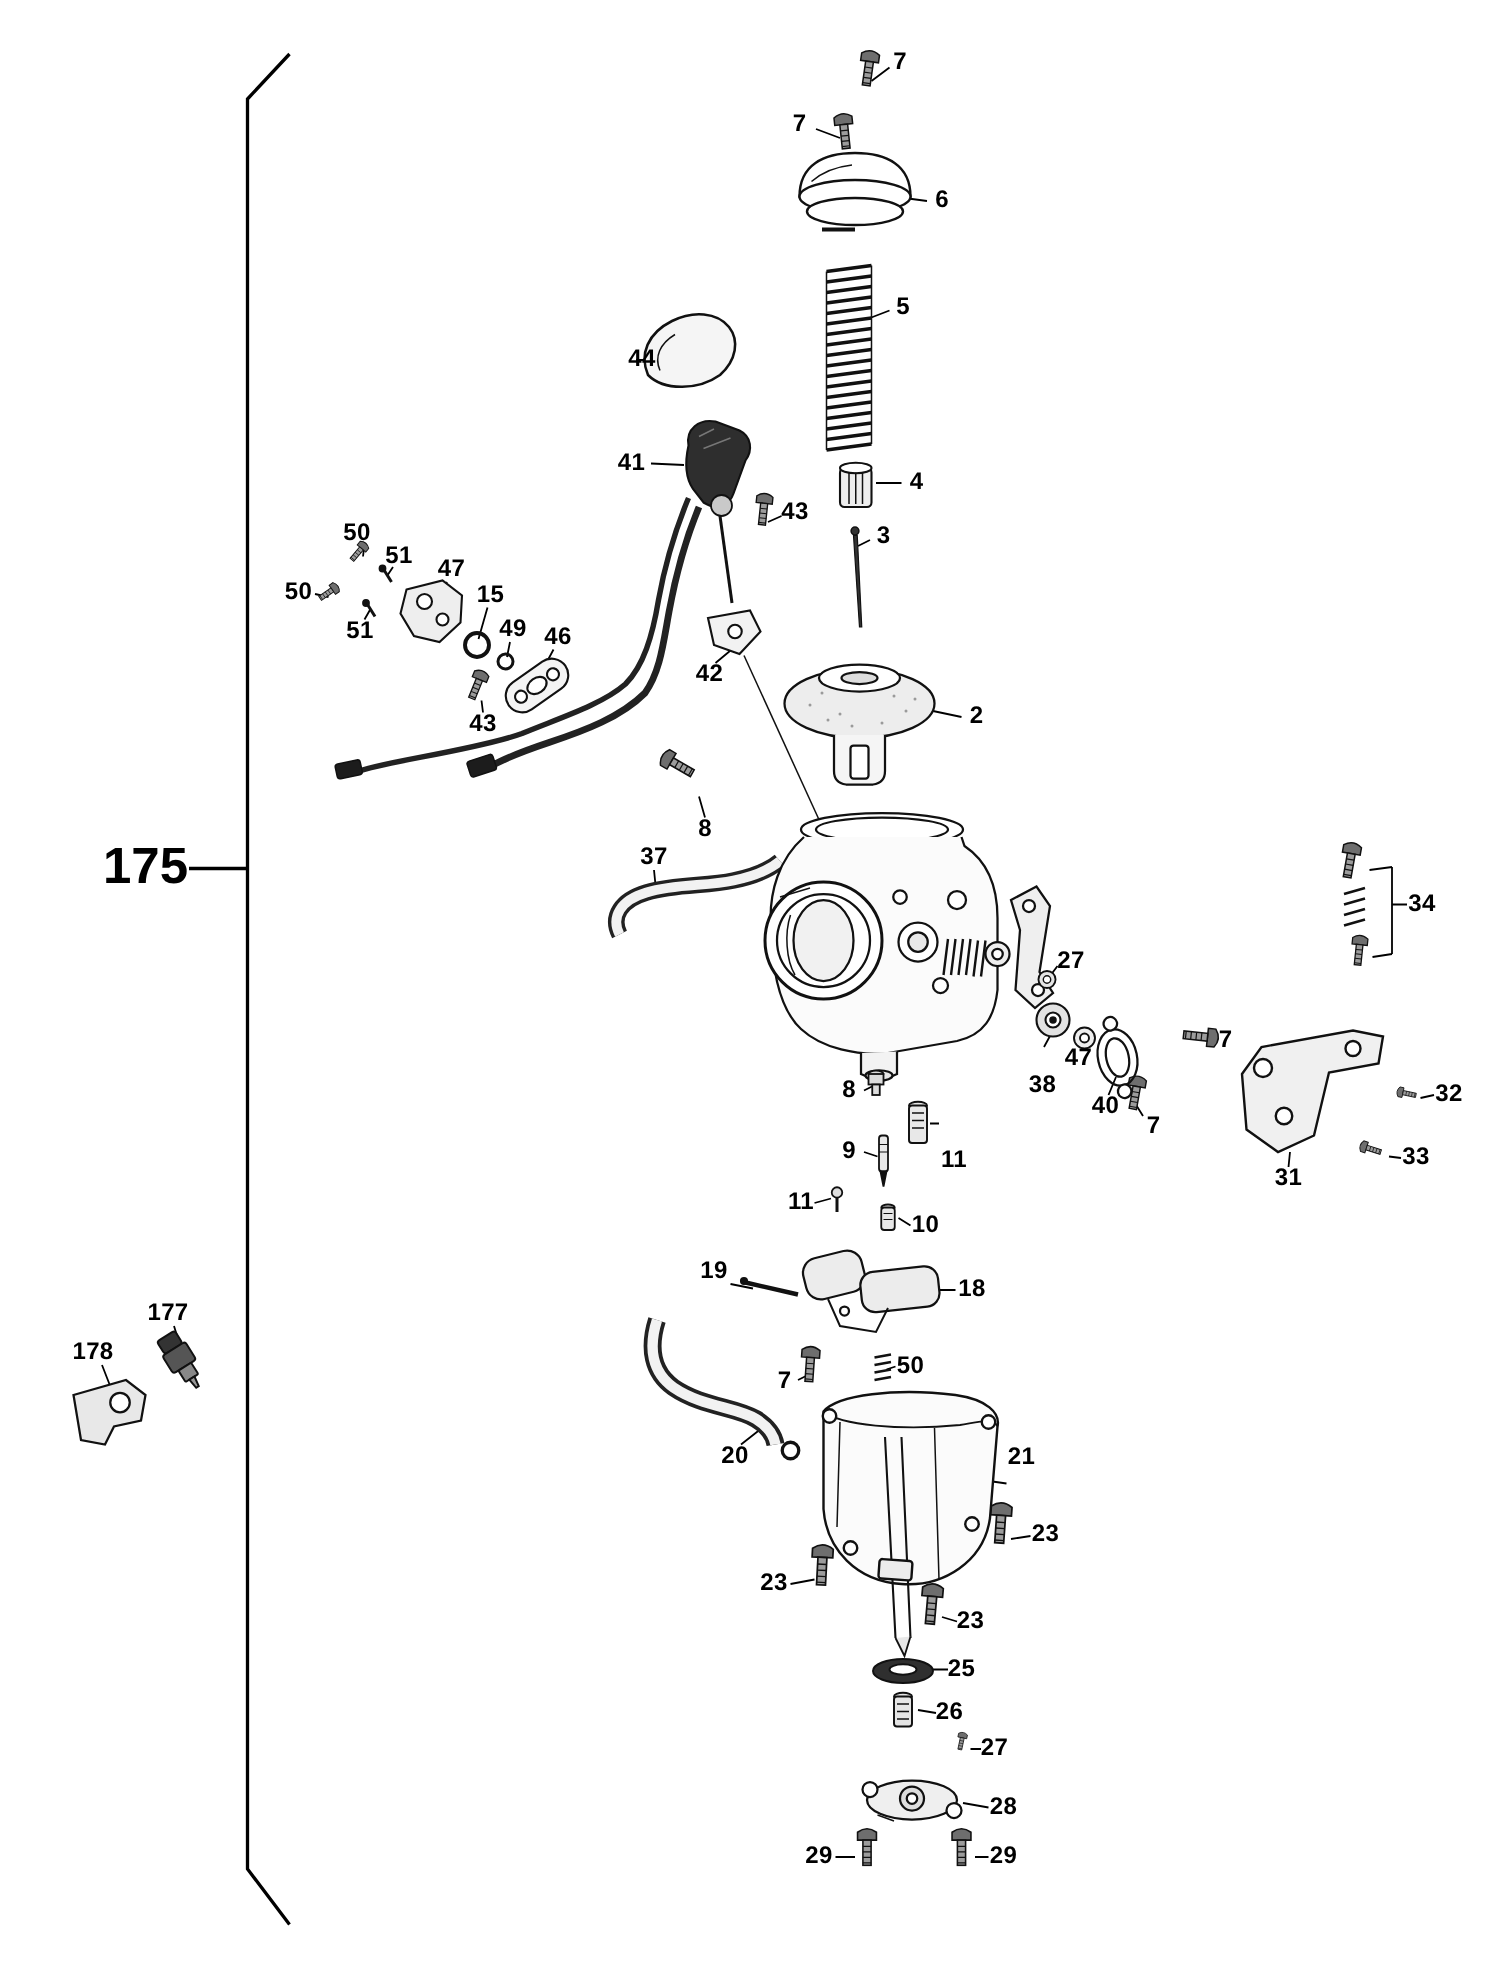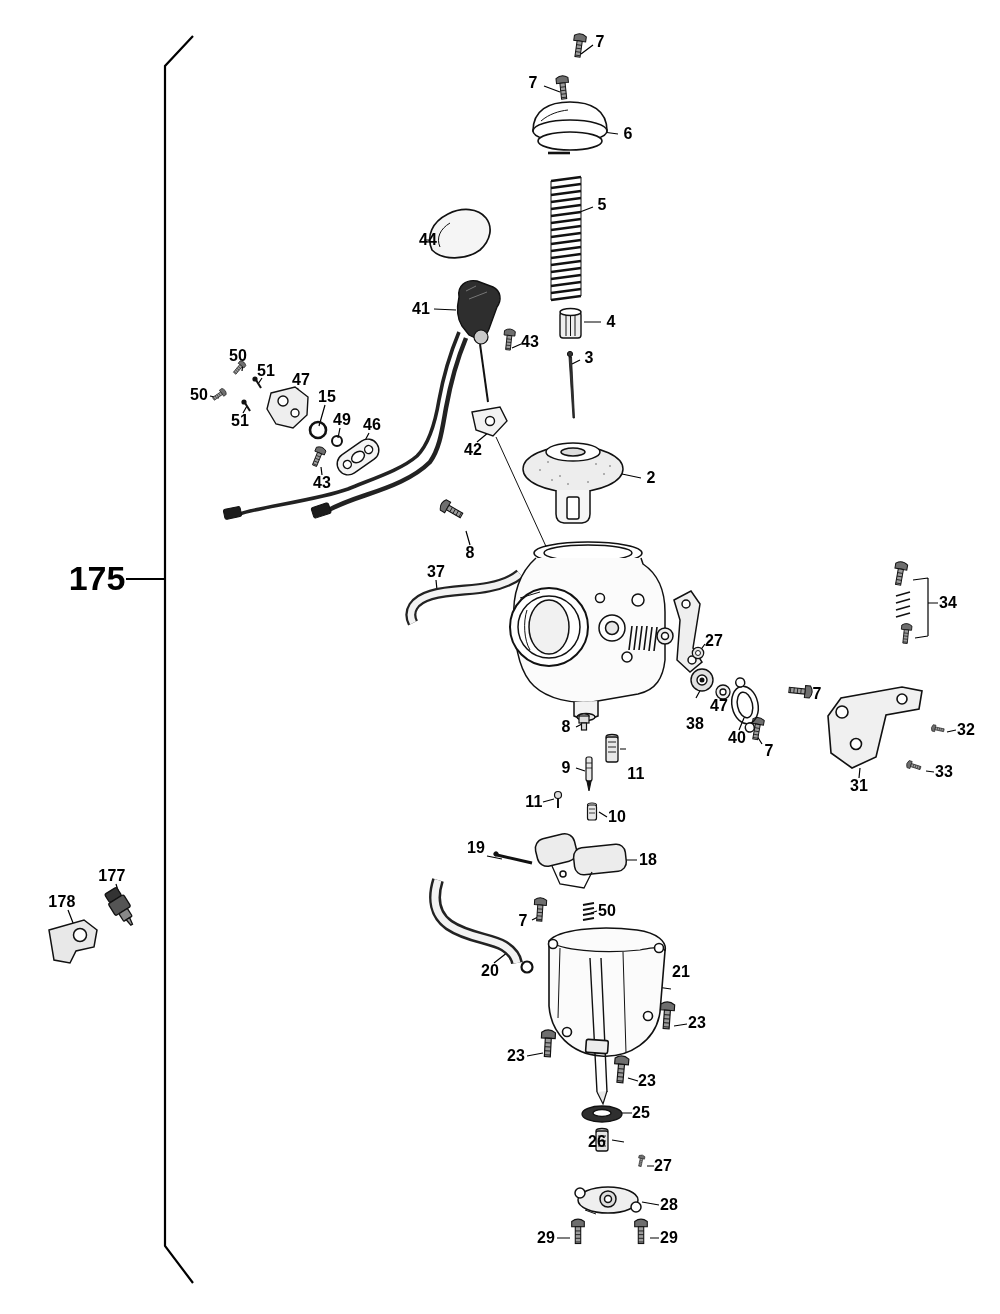--- a/index.html
+++ b/index.html
@@ -359,19 +359,19 @@
   <div class="lbl" style="left:112px;top:876px">177</div>
   <div class="lbl" style="left:62px;top:902px">178</div>
   <div class="lbl" style="left:523px;top:921px">7</div>
   <div class="lbl" style="left:607px;top:911px">50</div>
   <div class="lbl" style="left:490px;top:971px">20</div>
   <div class="lbl" style="left:681px;top:972px">21</div>
   <div class="lbl" style="left:697px;top:1023px">23</div>
   <div class="lbl" style="left:516px;top:1056px">23</div>
   <div class="lbl" style="left:647px;top:1081px">23</div>
   <div class="lbl" style="left:641px;top:1113px">25</div>
-  <div class="lbl" style="left:597px;top:1142px">26</div>
+  <div class="lbl" style="left:633px;top:1142px">26</div>
   <div class="lbl" style="left:663px;top:1166px">27</div>
   <div class="lbl" style="left:669px;top:1205px">28</div>
   <div class="lbl" style="left:546px;top:1238px">29</div>
   <div class="lbl" style="left:669px;top:1238px">29</div>
 
 </div>
 
 </body></html>

